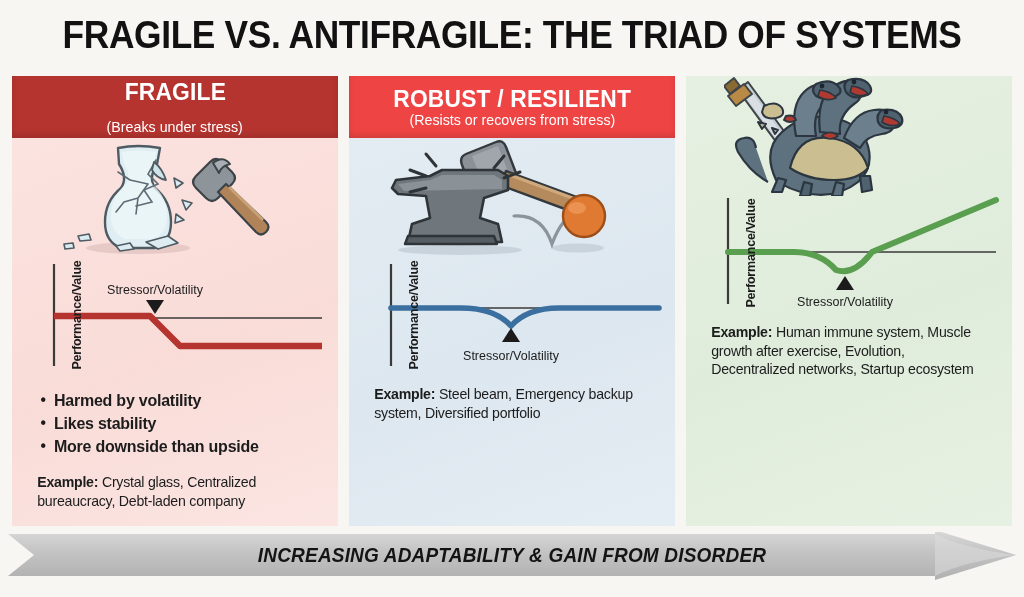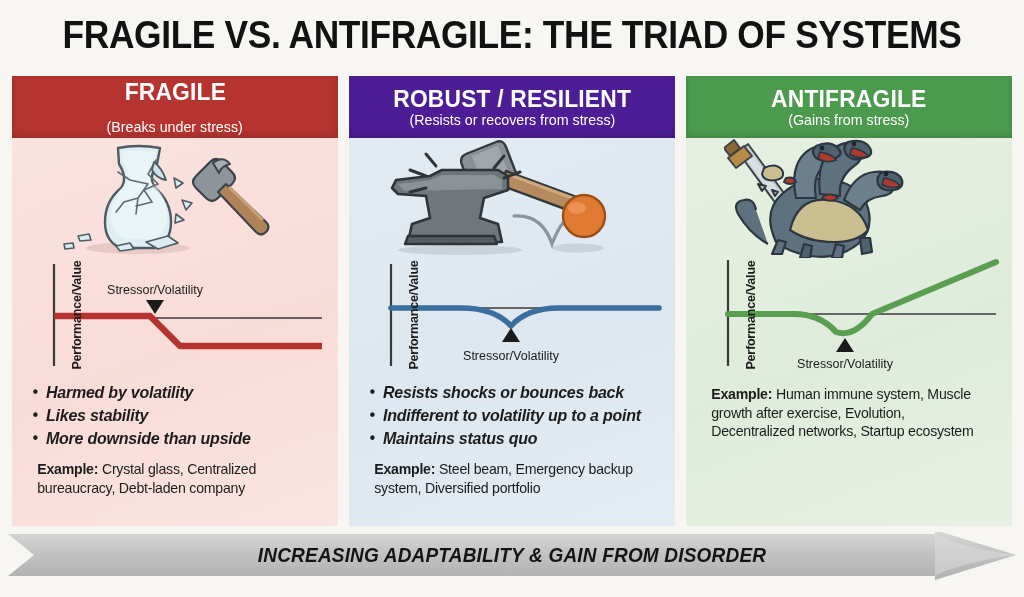--- a/index.html
+++ b/index.html
@@ -32,21 +32,21 @@
     display:flex;flex-direction:column;align-items:center;justify-content:center;
     color:#fff;text-align:center;
     box-shadow:inset 0 -3px 6px rgba(0,0,0,.13);
   }
   .col-head .h-title{font-size:24px;font-weight:bold;letter-spacing:.2px;transform:scaleX(.95);line-height:1.05;}
   .col-head .h-sub{font-size:15px;font-weight:normal;margin-top:1px;transform:scaleX(.95);line-height:1.1;}
 
   .col-body{flex:1;position:relative;padding:0;}
 
   .c1 .col-head{background:#b5342f;gap:14px;}
-  .c2 .col-head{background:#4c1d95;}
+  .c2 .col-head{background:#ef4444;}
   .c3 .col-head{background:#4b9a4e;}
   .c1 .col-body{background:linear-gradient(160deg,#fbe3e0 0%,#f9dcd8 55%,#fbe5e2 100%);}
   .c2 .col-body{background:linear-gradient(160deg,#e3ecf3 0%,#dde7ef 55%,#e5edf4 100%);}
   .c3 .col-body{background:linear-gradient(160deg,#e6f0e2 0%,#dfecdb 55%,#e7f1e3 100%);}
 
   
   .illo{position:relative;height:118px;width:100%;}
   .illo svg{position:absolute;left:50%;transform:translateX(-50%);top:0;}
 
   
@@ -54,21 +54,21 @@
   .chartwrap svg{position:absolute;left:0;top:0;}
   .axis-label{
     position:absolute;left:10px;top:50%;
     transform:translateY(-50%) rotate(-90deg);
     transform-origin:center center;
     font-size:12.5px;font-weight:bold;color:#1b1b1b;
     white-space:nowrap;letter-spacing:-.2px;
   }
 
   
-  .bullets{margin:8px;padding:0 10px 0 26px;list-style:none;font-style:italic;}
+  .bullets{margin:16px;padding:0 10px 0 26px;list-style:none;}
   .bullets li{
     position:relative;
     font-size:16.5px;font-weight:bold;color:#1c1c1c;
     line-height:1.32;letter-spacing:-.25px;
     transform:scaleX(.97);transform-origin:left center;
     margin-bottom:1px;
   }
   .bullets li::before{
     content:"•";position:absolute;left:-14px;top:-1px;font-size:16px;
   }
@@ -200,38 +200,29 @@
           <svg width="326" height="118" viewBox="0 0 326 118">
             <line x1="42" y1="8" x2="42" y2="110" stroke="#3a3a3a" stroke-width="2.2"></line>
             <line x1="42" y1="52" x2="310" y2="52" stroke="#3a3a3a" stroke-width="1.3"></line>
             <path d="M42 52 L112 52 Q146 52 162 70 Q178 52 210 52 L310 52" fill="none" stroke="#3a6f9f" stroke-width="5.6" stroke-linejoin="round" stroke-linecap="round"></path>
             <polygon points="153,86 171,86 162,72" fill="#1b1b1b"></polygon>
             <text x="162" y="104" text-anchor="middle" font-family="Liberation Sans, sans-serif" font-size="12.5" fill="#1b1b1b">Stressor/Volatility</text>
           </svg>
           <div class="axis-label">Performance/Value</div>
         </div>
 
-        <ul class="bullets">
-          <li>Resists shocks or bounces back</li>
-          <li>Indifferent to volatility up to a point</li>
-          <li>Maintains status quo</li>
-        </ul>
 
         <div class="example">
           <b>Example:</b>
           <span>Steel beam, Emergency backup system, Diversified portfolio</span>
         </div>
       </div>
     </div>
 
     <div class="col c3">
-      <div class="col-head">
-        <div class="h-title">ANTIFRAGILE</div>
-        <div class="h-sub">(Gains from stress)</div>
-      </div>
       <div class="col-body">
 
         <div class="illo">
           <svg width="250" height="120" viewBox="0 0 250 120">
             <g>
               <path d="M14 14 l10 -8 l44 60 l-10 8 z" fill="#c8ced3" stroke="#3d4449" stroke-width="2" stroke-linejoin="round"></path>
               <path d="M18 16 l6 -5 l40 55 l-6 5 z" fill="#e6ebee" opacity=".6"></path>
               <path d="M4 20 l16 -12 l8 10 l-16 12 z" fill="#b98a45" stroke="#3d4449" stroke-width="2" stroke-linejoin="round"></path>
               <path d="M0 10 l10 -8 l6 8 l-10 8 z" fill="#8a6a33" stroke="#3d4449" stroke-width="2" stroke-linejoin="round"></path>
             </g>

